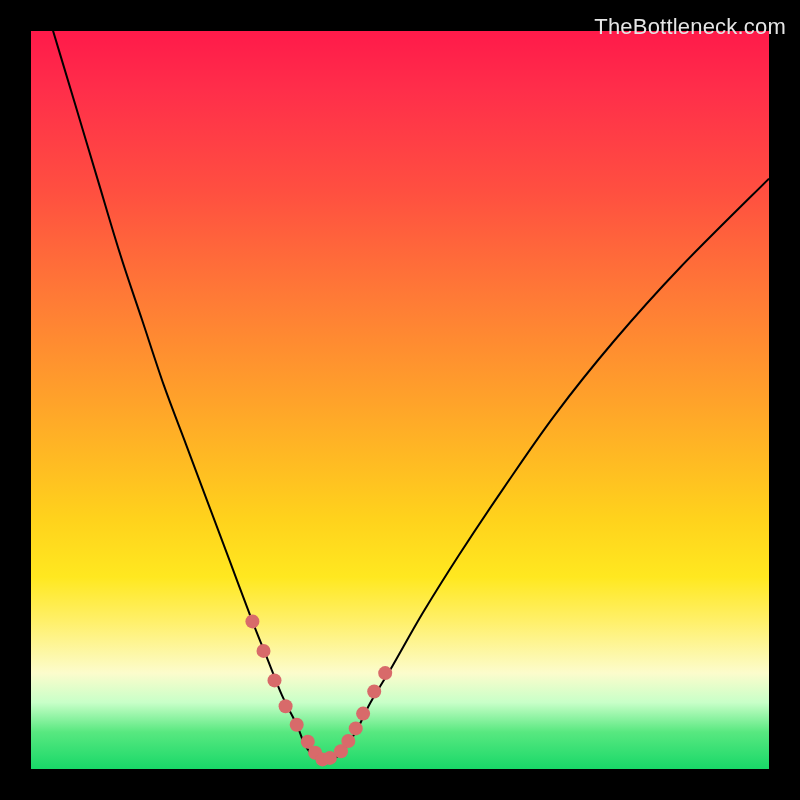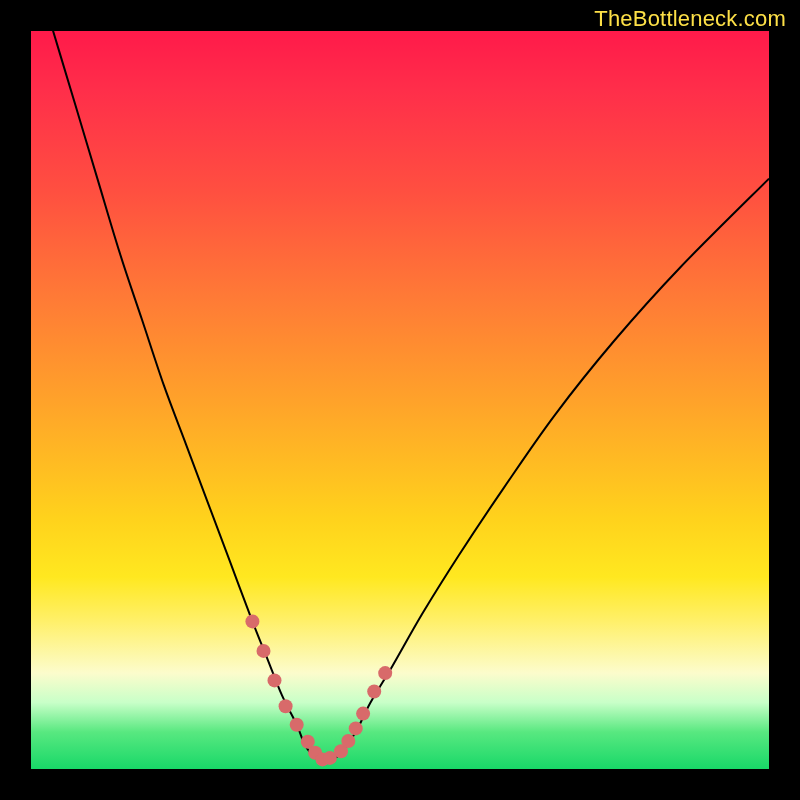--- a/index.html
+++ b/index.html
@@ -37,23 +37,23 @@
       #58e880 95%,
       #18d868 100%
     );
   }
   .curve-layer {
     position: absolute;
     inset: 0;
   }
   .watermark {
     position: absolute;
-    top: 6px;
+    top: 14px;
     right: 14px;
-    color: #fde047;
+    color: #e5e5e5;
     font-size: 22px;
     letter-spacing: 0.2px;
     font-weight: 400;
   }
 </style>
 </head>
 <body>
 
 <div class="frame">
   <div class="gradient"></div>

